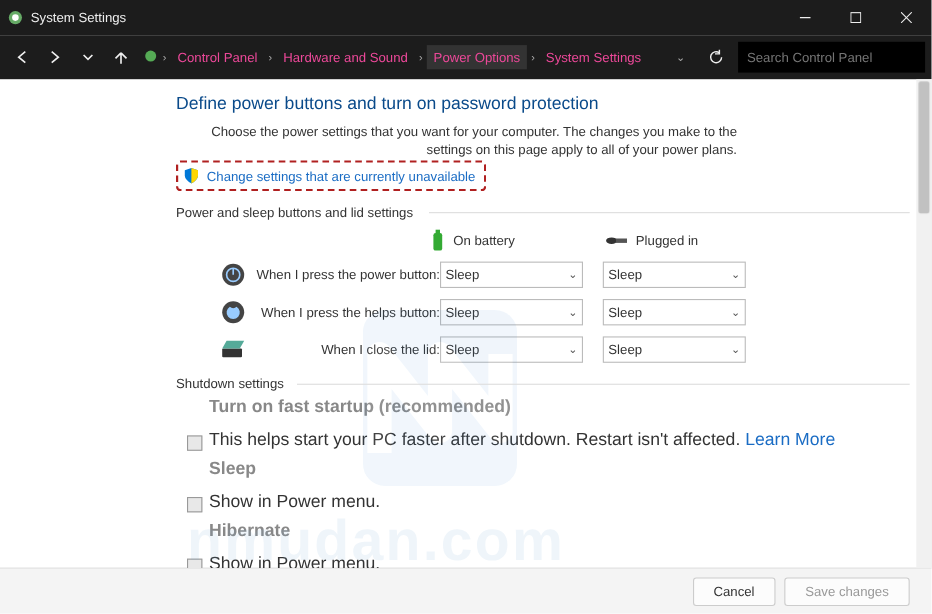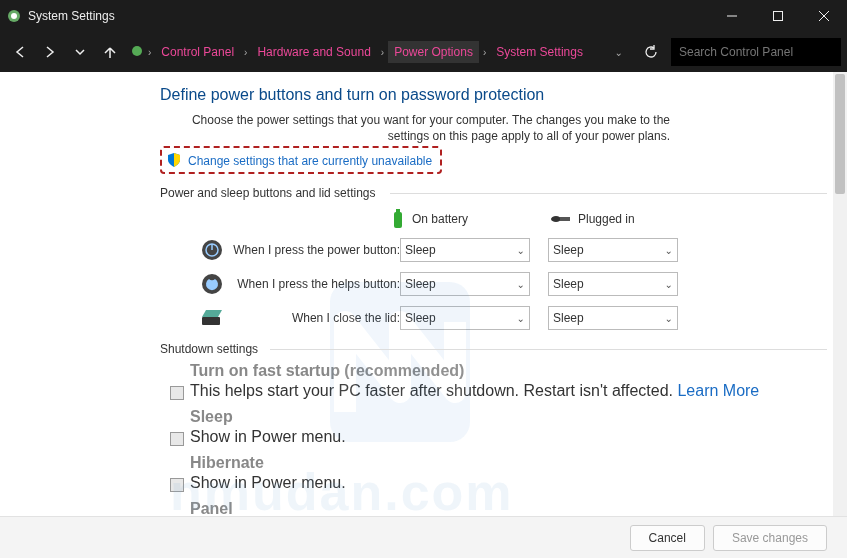--- a/index.html
+++ b/index.html
@@ -32,21 +32,21 @@
     .dropdown { width:130px; height:24px; border:1px solid #bbb; background:#fff; font-size:12px; padding:2px 4px; display:flex; align-items:center; justify-content:space-between; margin-right:18px; }
     .dropdown .chev { color:#555; font-size:10px; }
     .shutdown { margin-top:12px; }
     .shutdown-h { font-size:12px; margin-bottom:6px; position:relative; }
     .shutdown-h::after { content:''; position:absolute; left:110px; right:0; top:50%; height:1px; background:#ddd; }
     .section-h { position:relative; }
     .section-h::after { content:''; position:absolute; left:230px; right:0; top:50%; height:1px; background:#ddd; }
     .chk-row { display:flex; align-items:flex-end; margin-left:10px; margin-bottom:8px; font-size:16px; }
     .chk { width:14px; height:14px; border:1px solid #999; background:#e8e8e8; margin-right:6px; margin-top:1px; flex-shrink:0; }
     .chk-text b { color:#888; font-weight:600; }
-    .chk-text .sub { color:#333; display:block; margin-top:2px; }
+    .chk-text .sub { color:#333; display:block; margin-top:12px; }
     .chk-text .sub a { color:#1a6cc4; text-decoration:none; }
     .footer { position:absolute; bottom:0; left:0; right:0; height:42px; background:#f4f4f4; border-top:1px solid #e2e2e2; display:flex; align-items:center; justify-content:flex-end; padding-right:20px; gap:8px; }
     .ftr-btn { height:26px; padding:0 18px; border:1px solid #ccc; background:#fcfcfc; border-radius:3px; font-size:12px; color:#333; }
     .ftr-btn.dis { color:#999; }
     .scroll-track { position:absolute; top:72px; bottom:42px; right:0; width:14px; background:#f1f1f1; }
     .scroll-thumb { position:absolute; top:2px; left:2px; right:2px; height:120px; background:#c1c1c1; border-radius:2px; }
     .watermark { position:absolute; left:170px; top:390px; font-size:52px; font-weight:700; color:rgba(120,170,210,0.12); letter-spacing:2px; pointer-events:none; }
     .wm-logo { position:absolute; left:300px; top:190px; opacity:0.08; pointer-events:none; }
     .shield { width:16px; height:16px; }
   </style>

